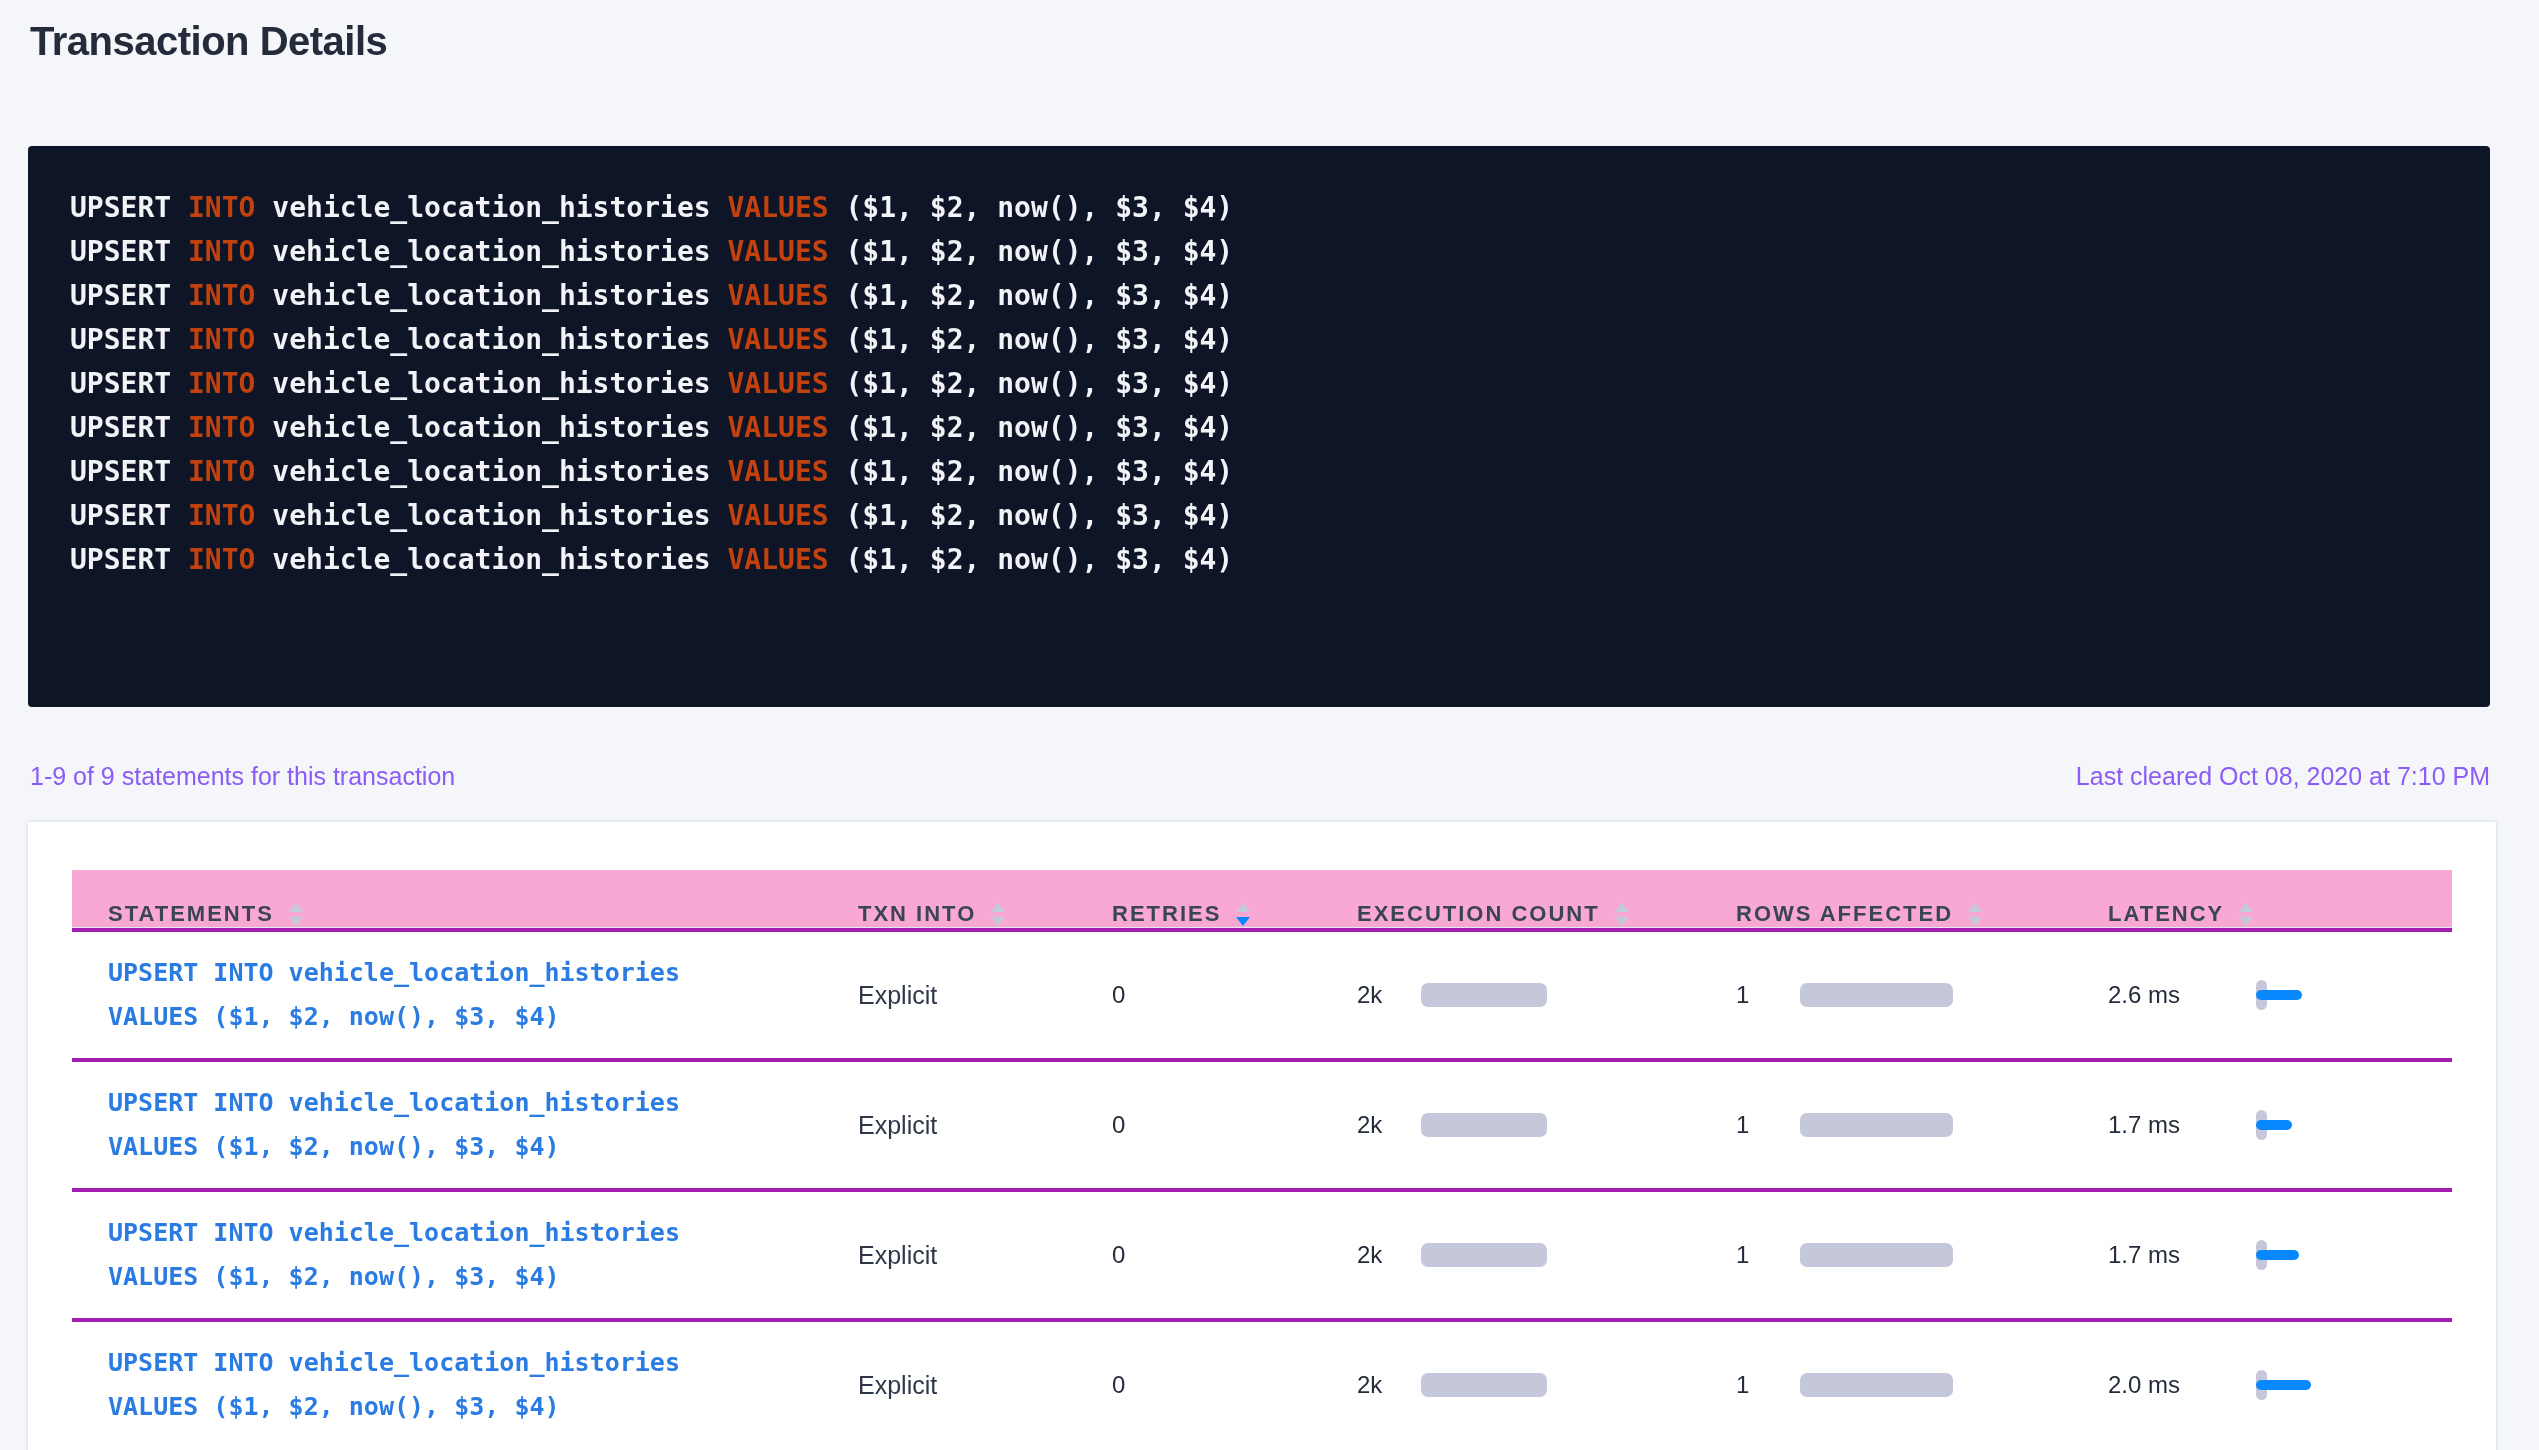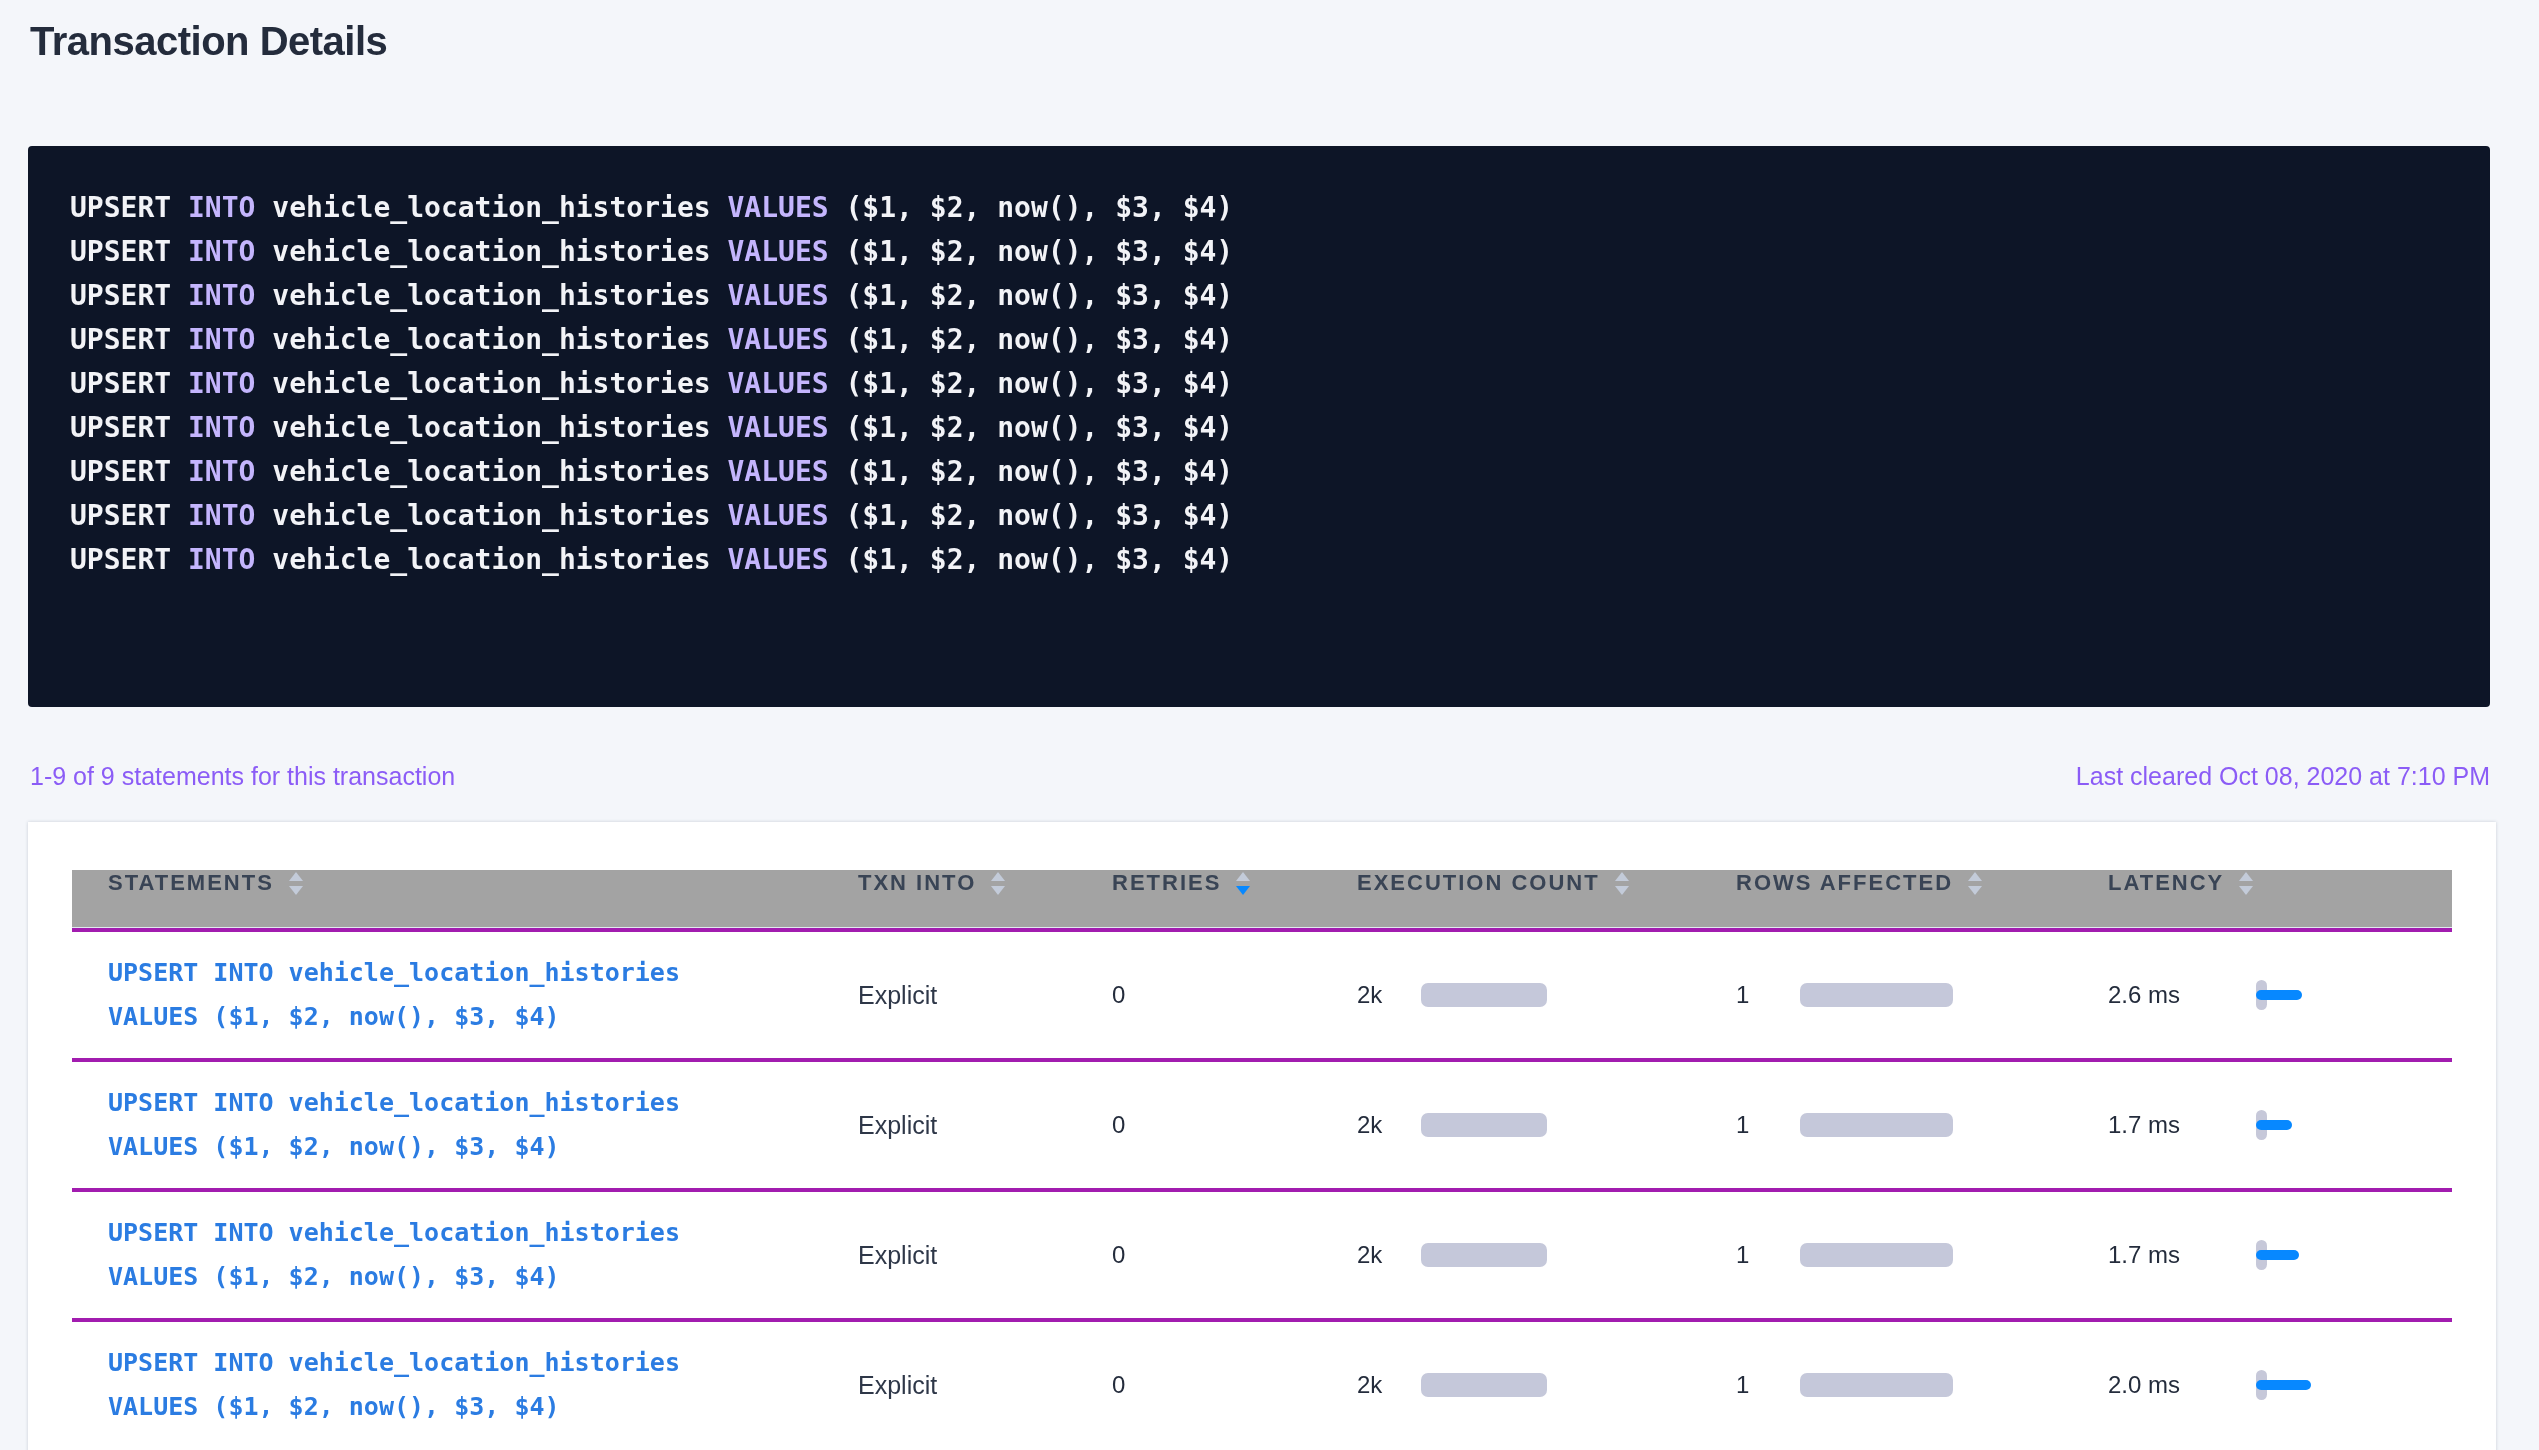--- a/index.html
+++ b/index.html
@@ -22,40 +22,40 @@
     border-radius:4px;
     padding:40px 40px 0 42px;
   }
   .code-line {
     font-family:"DejaVu Sans Mono","Liberation Mono",monospace;
     font-weight:bold;
     font-size:28px; line-height:44px;
     color:#f2f3f7;
     white-space:pre;
   }
-  .code-line .kw { color:#c4b5fd; }
+  .code-line .kw { color:#c2410c; }
   
   .summary {
     margin:52px 49px 0 30px;
     display:flex; justify-content:space-between; align-items:baseline;
     font-size:25px; line-height:34px; color:#8b5cf6;
   }
   
   .table-card {
     margin:29px 0 0 28px;
     width:2468px; height:700px;
     background:#ffffff;
     box-shadow:0 0 3px rgba(67,90,111,.25);
     padding:48px 44px 0 44px;
     overflow:hidden;
   }
   .thead {
-    display:flex; align-items:flex-start;
+    display:flex; align-items:flex-end;
     height:58px;
-    background:#a3a3a3;
+    background:#f9a8d4;
     border-bottom:1px solid #e2e8f0;
   }
   .th { display:flex; align-items:center; cursor:pointer; }
   .th-label {
     font-size:22px; font-weight:bold; color:#394455;
     letter-spacing:2px; white-space:nowrap;
   }
   .sort-icons { display:inline-flex; flex-direction:column; gap:5px; margin-left:15px; }
   .tri { width:0; height:0; display:block; }
   .tri-up   { border-left:7px solid transparent; border-right:7px solid transparent; border-bottom:9px solid #c3cbd9; }

